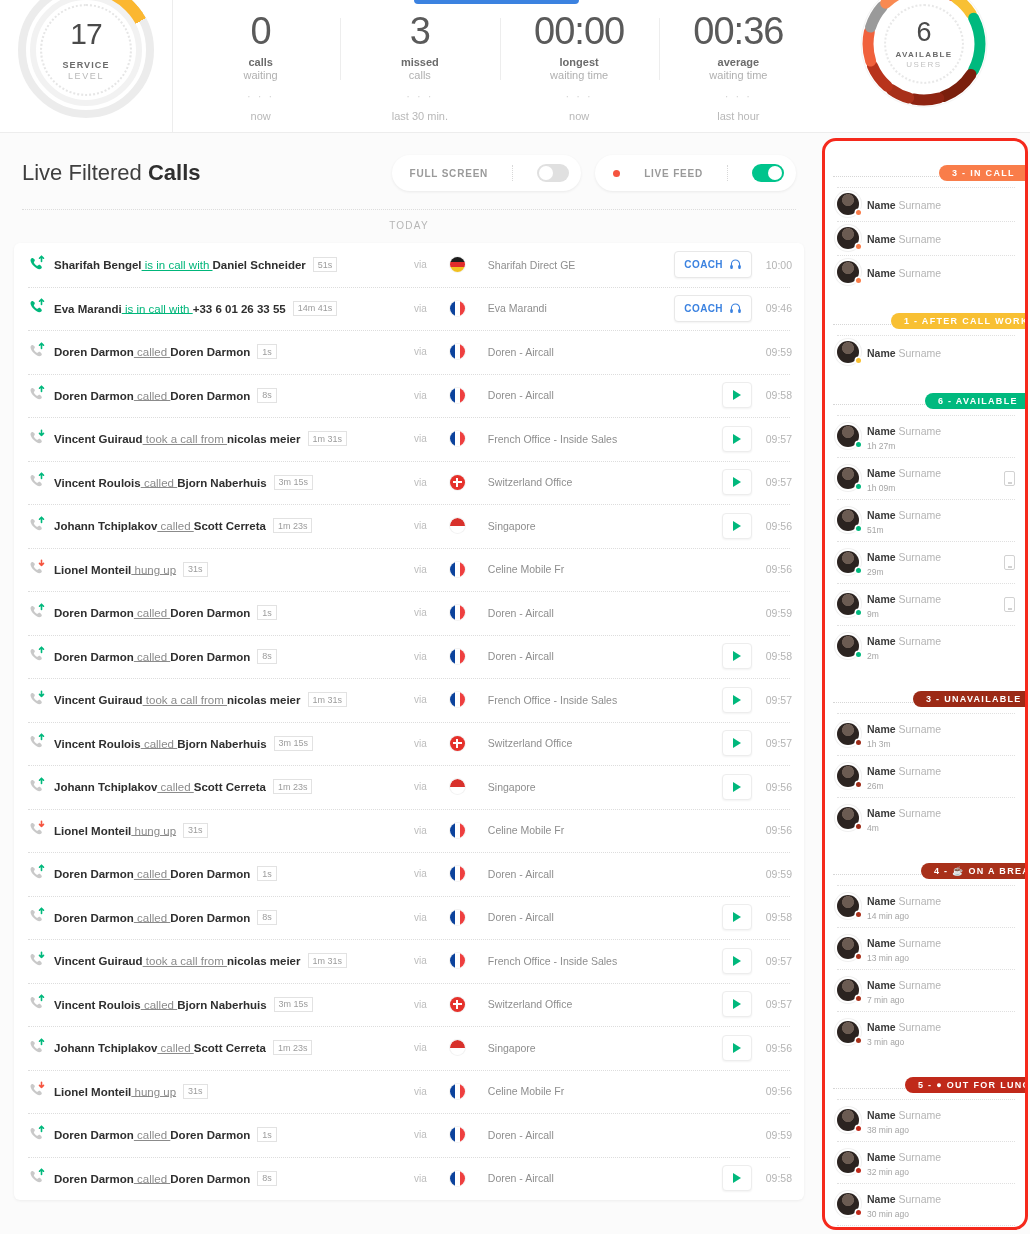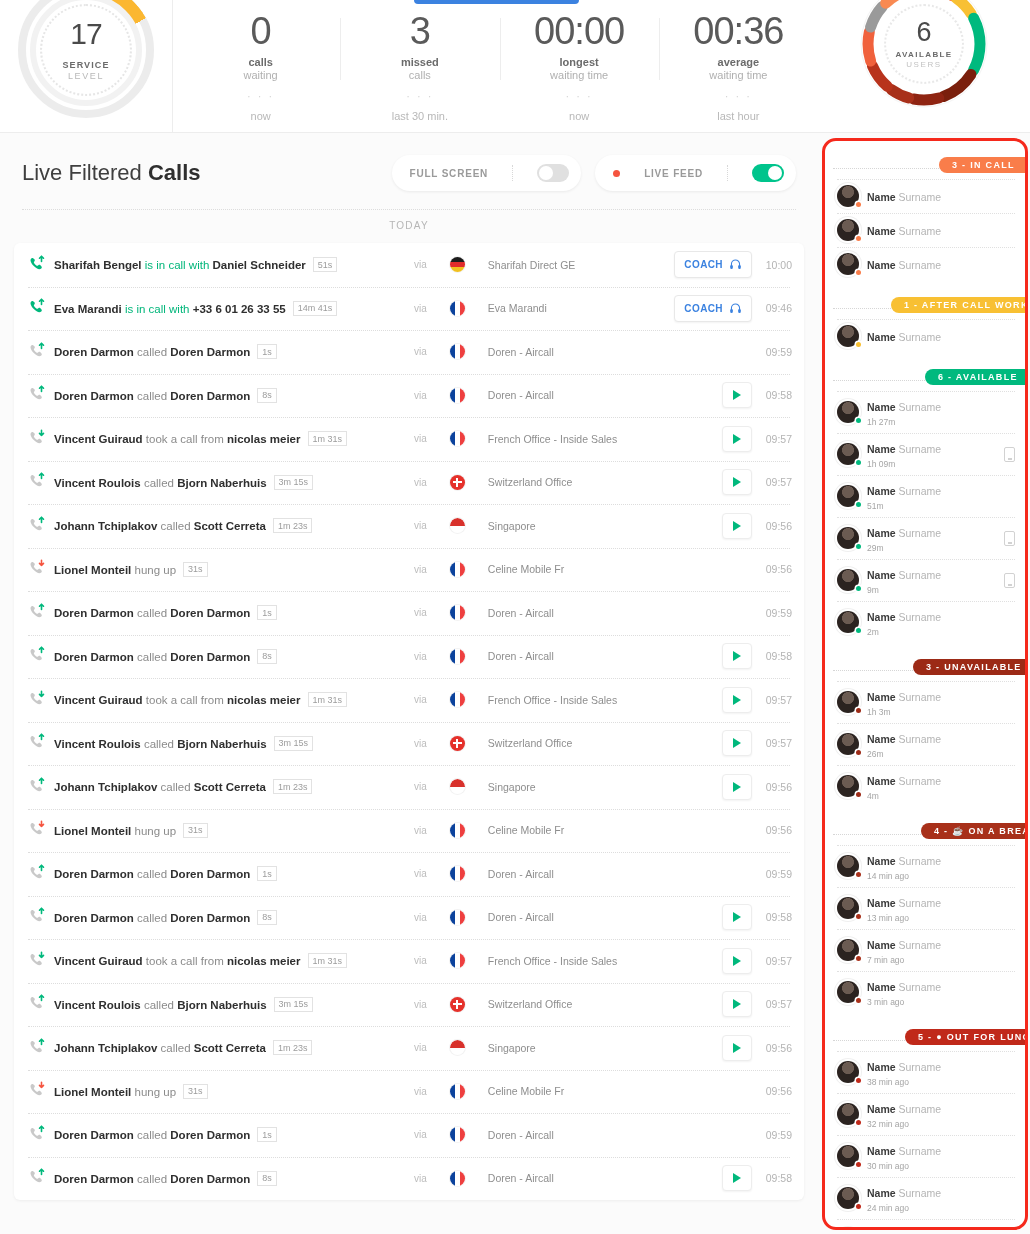--- a/index.html
+++ b/index.html
@@ -101,21 +101,21 @@
 
   .calls-card { margin:0 14px; background:#fff; border-radius:6px; box-shadow:0 1px 3px rgba(0,0,0,.06); overflow:hidden;}
   .call-row { display:flex; align-items:center; height:43.5px; padding:0 12px 0 14px; position:relative;}
   .call-row + .call-row::before {
     content:""; position:absolute; left:14px; right:14px; top:0; border-top:1px dotted #dddddd;
   }
   .ico-phone { width:22px; flex:0 0 22px; position:relative; height:20px;}
   .ico-phone svg { position:absolute; left:0; top:0; }
   .call-text { font-size:11.5px; color:#2f2f2f; white-space:nowrap; margin-left:4px;}
   .call-text .nm { font-weight:bold; }
-  .call-text .act { color:#8b8b8b; font-weight:normal;}
+  .call-text .act { color:#8b8b8b; font-weight:normal;text-decoration:underline;}
   .call-text .act.green { color:#00b67a; }
   .dur {
     display:inline-block; margin-left:7px; font-size:9px; color:#9c9c9c;
     border:1px solid #e2e2e2; border-radius:0; padding:1.5px 4px; vertical-align:1px;
   }
   .via-block { position:absolute; left:400px; display:flex; align-items:center; gap:23px;}
   .via-word { font-size:10px; color:#bdbdbd; }
   .flag { width:15px; height:15px; border-radius:50%; overflow:hidden; position:relative; flex:0 0 15px;
           box-shadow:0 0 0 1px rgba(0,0,0,.05); }
   .flag.fr { background:linear-gradient(90deg,#0b429c 0 33%, #fff 33% 66%, #ee3f3f 66% 100%);}
@@ -140,21 +140,21 @@
   }
   .play-btn i { width:0; height:0; border-left:8px solid #00b87c; border-top:5px solid transparent; border-bottom:5px solid transparent;}
   .time { font-size:10.5px; color:#b4b4b4; width:30px; text-align:right;}
 
   
   .users-panel {
     position:absolute; left:822px; top:138px; width:206px; height:1092px;
     background:#fff; border:3px solid #f5291c; border-radius:14px; overflow:hidden;
   }
   .users-scroll { position:absolute; inset:0; padding:0 0 0 0; }
-  .status-head { position:relative; height:22px; margin-top:16px;}
+  .status-head { position:relative; height:22px; margin-top:24px;}
   .status-head .line { position:absolute; left:8px; right:0; top:11px; border-top:1px dotted #d6d6d6;}
   .badge {
     position:absolute; right:0; top:0; height:16px; border-radius:9px 0 0 9px;
     display:flex; align-items:center; padding:0 14px 0 13px; color:#fff;
     font-size:9px; font-weight:bold; letter-spacing:1.3px; white-space:nowrap;
   }
   .user-row { display:flex; align-items:center; gap:8px; padding:6px 10px 6px 12px; position:relative; min-height:34px;}
   .user-row + .user-row::before, .user-row.first::before {
     content:""; position:absolute; left:12px; right:10px; top:0; border-top:1px dotted #e0e0e0;
   }

